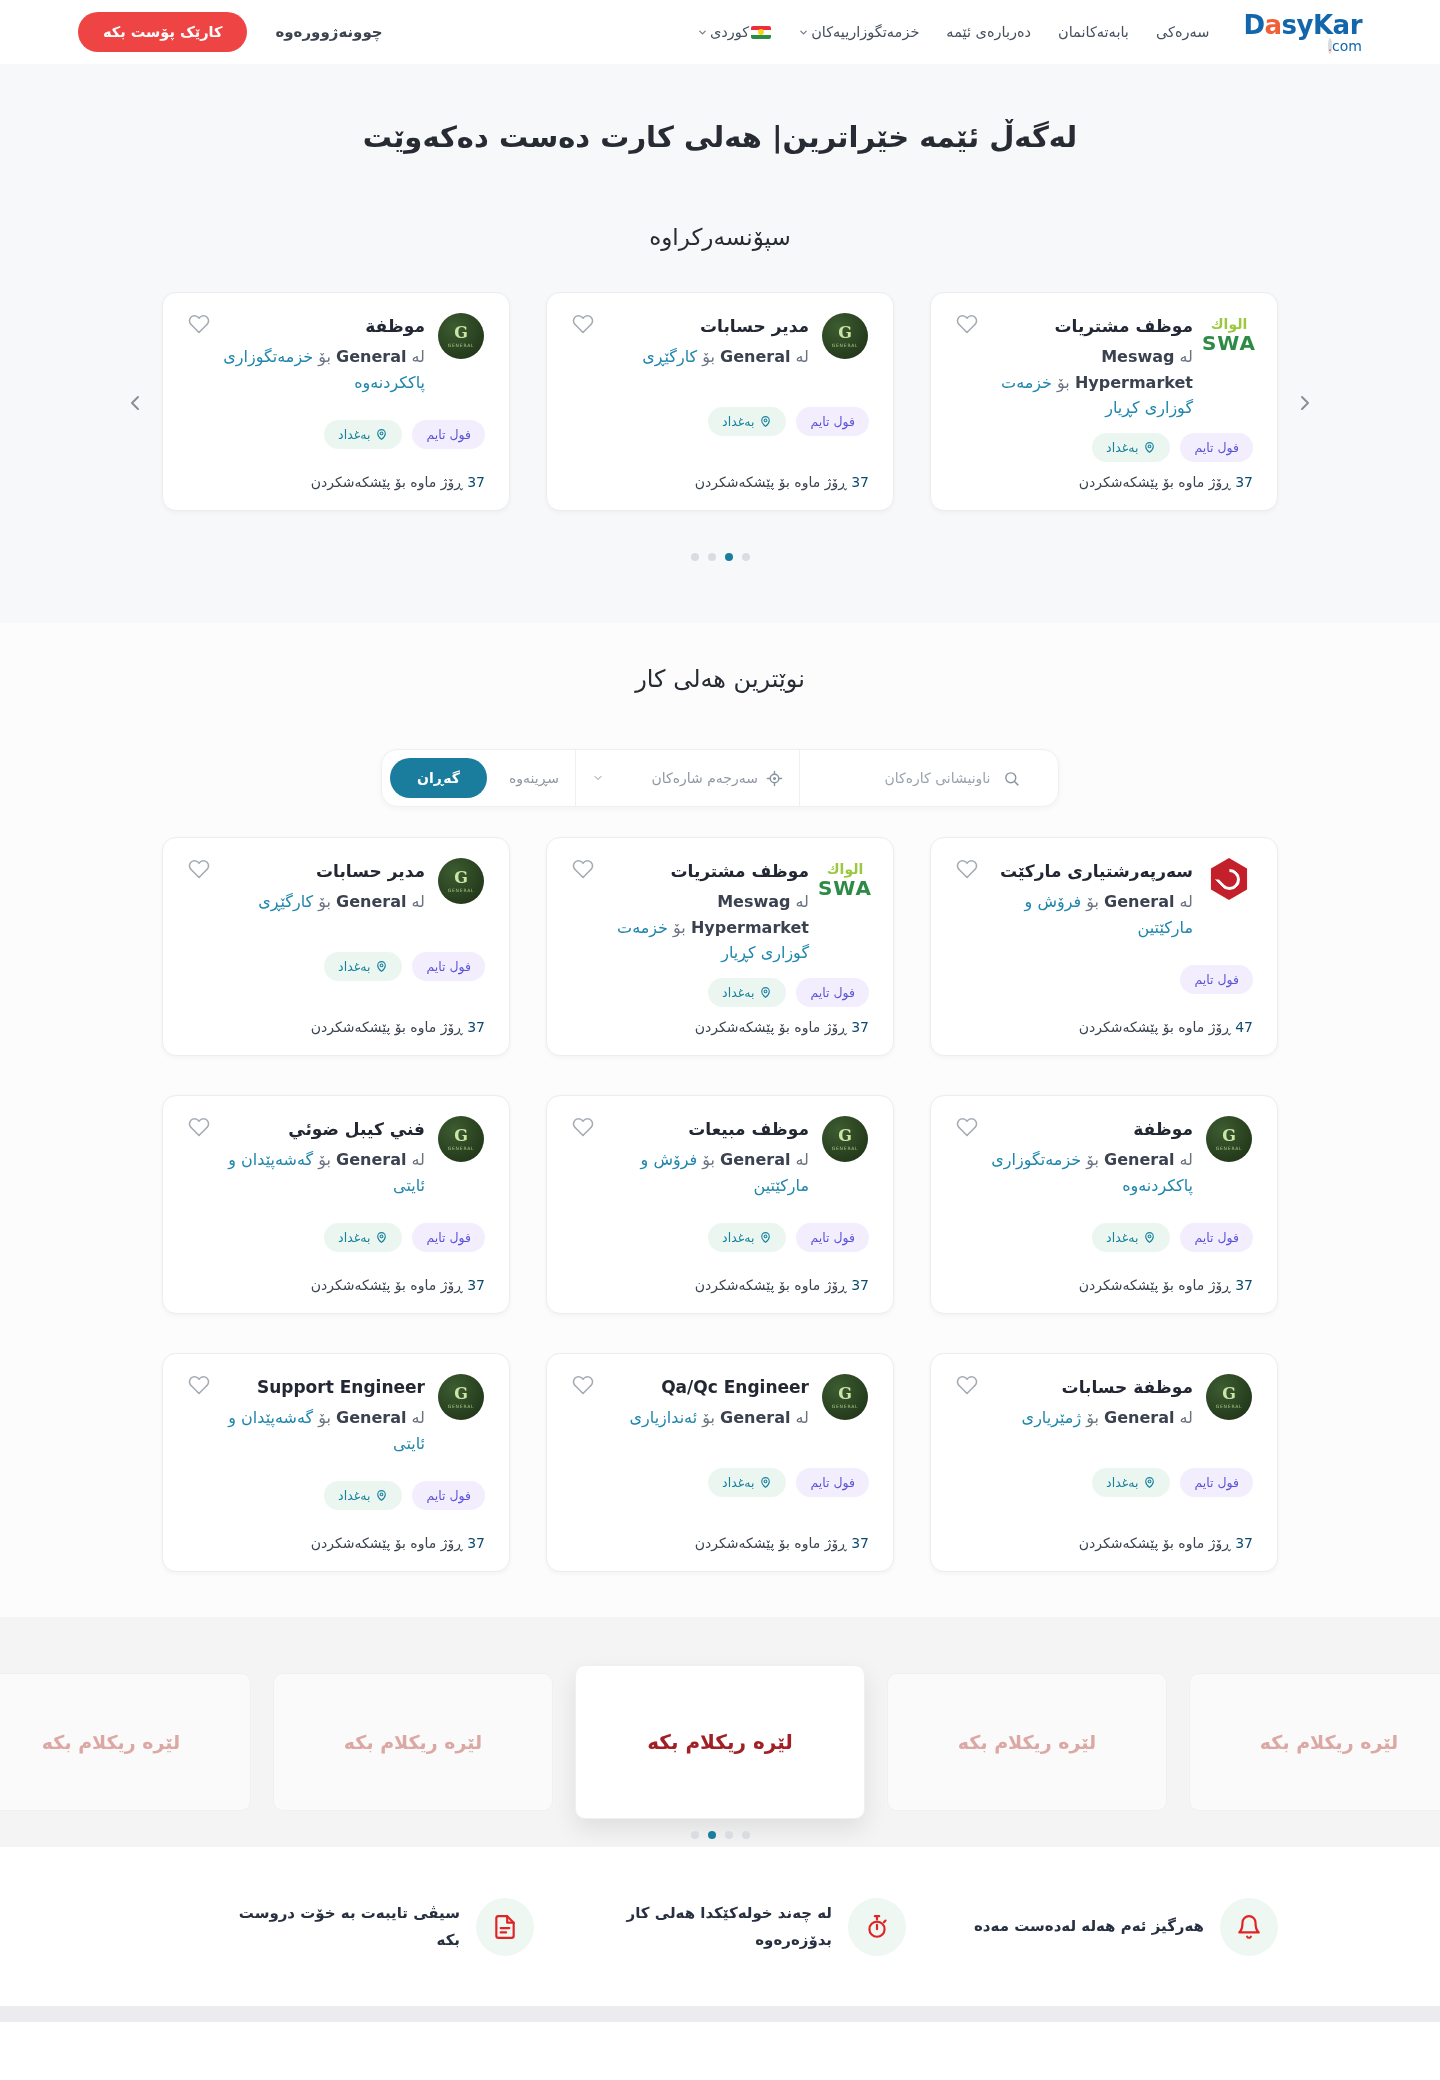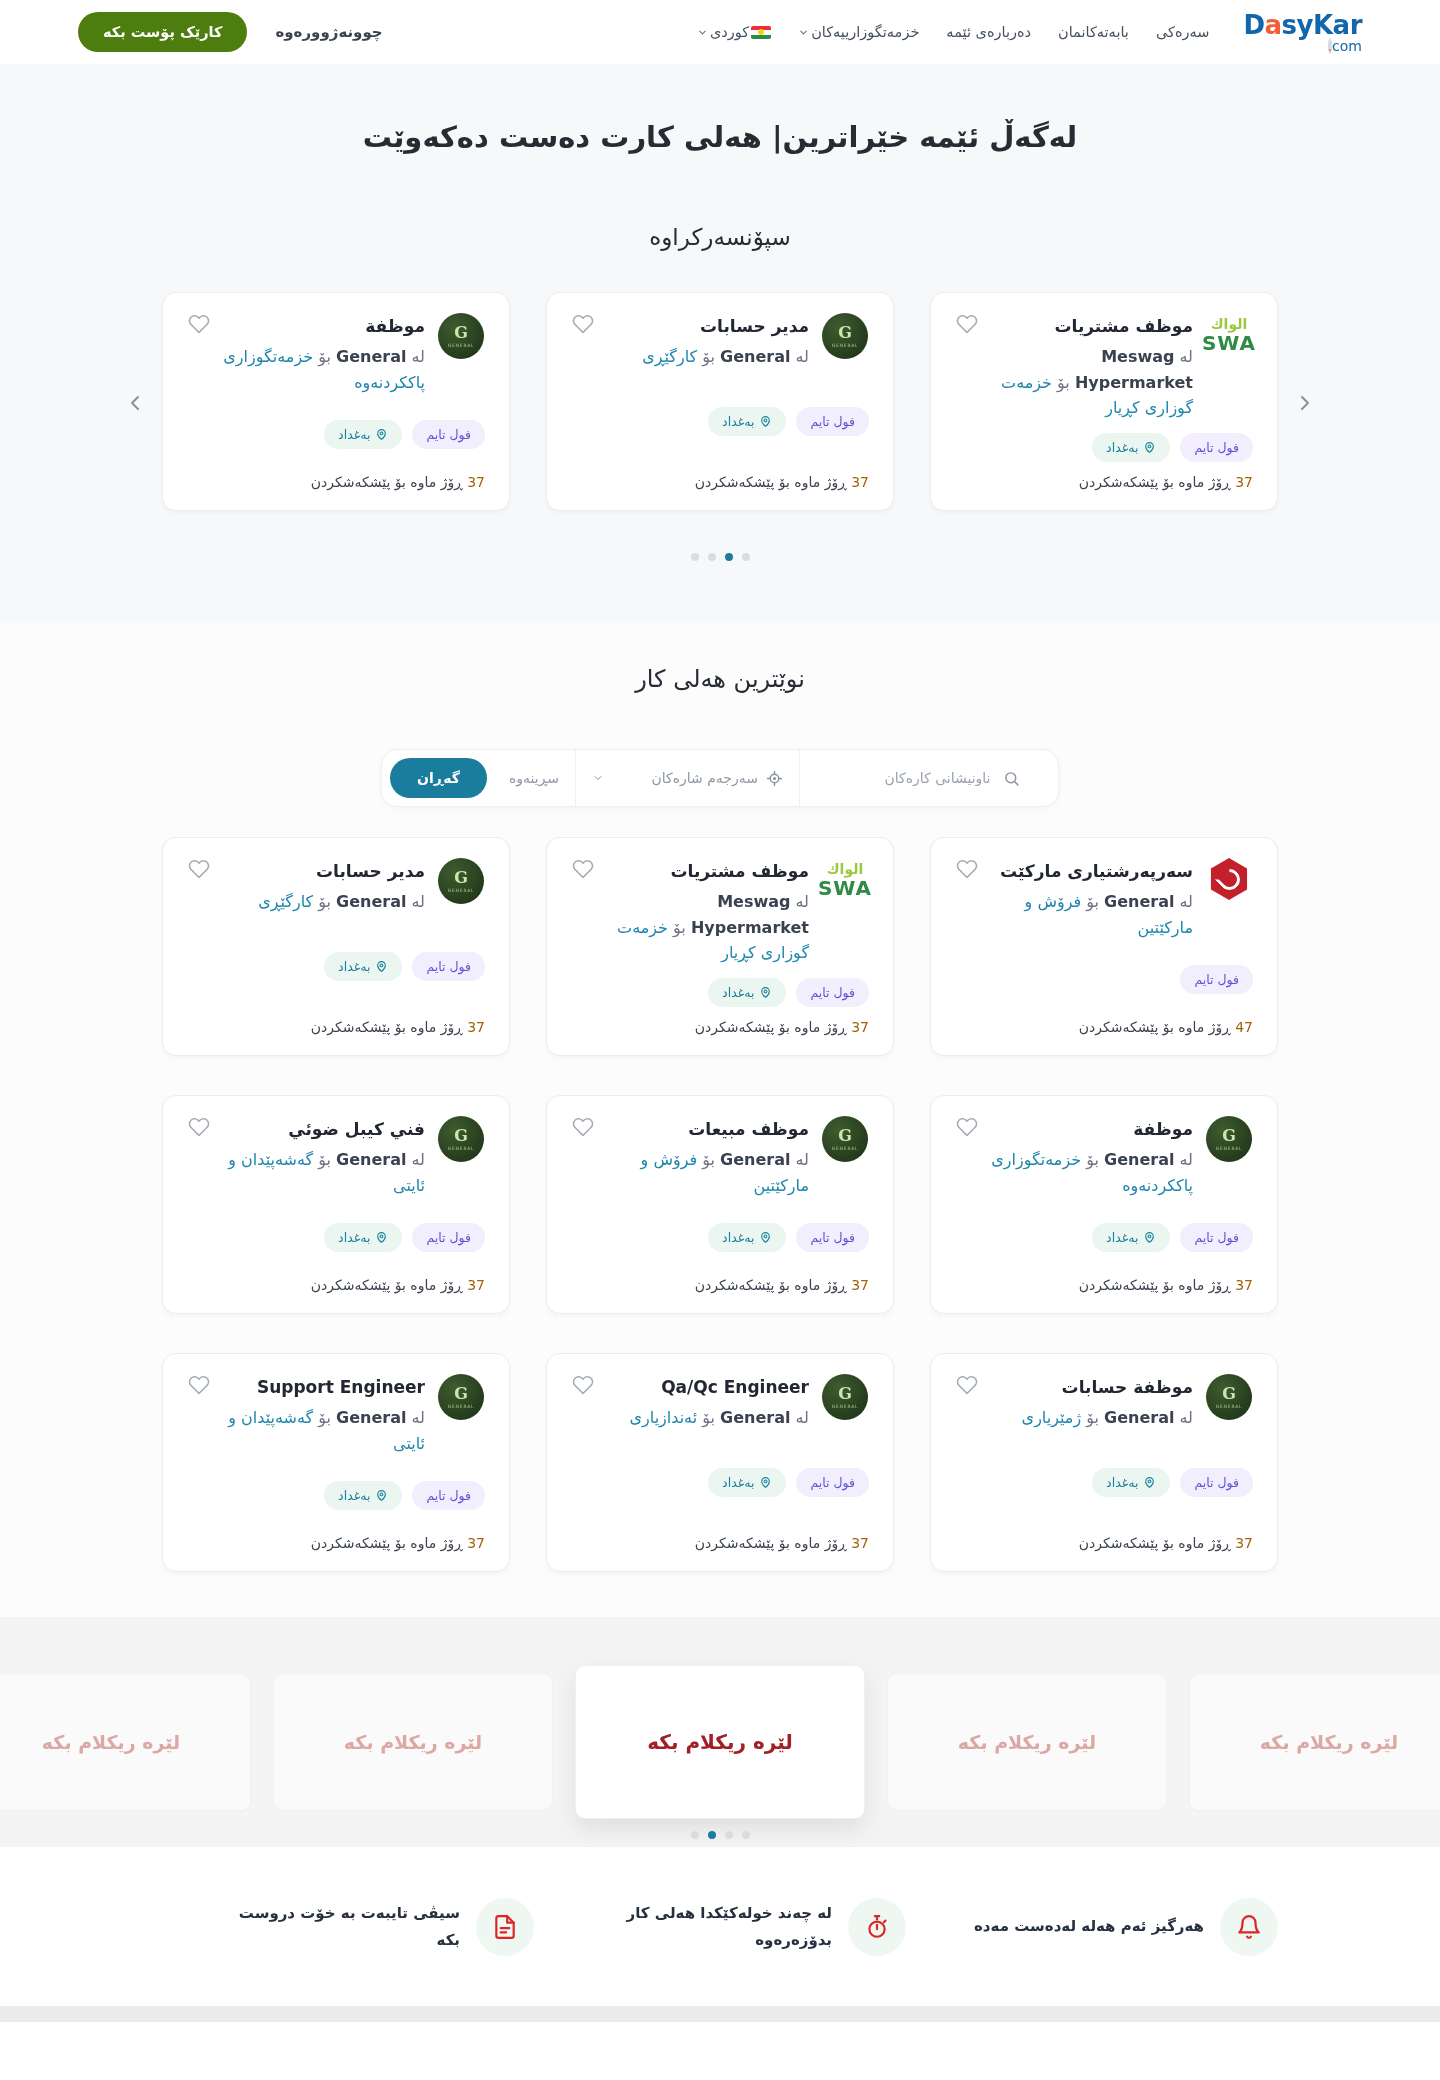--- a/index.html
+++ b/index.html
@@ -16,21 +16,21 @@
   .logo .l2{font-size:14px;font-weight:normal;color:#1266ab;margin-top:1px;text-align:right;}
   .logo .l2 .dot{color:#f15f36;}
   .nav-links{display:flex;align-items:center;gap:27px;}
   .nav-link{display:flex;align-items:center;gap:2px;font-size:14.5px;color:#45505e;cursor:pointer;white-space:nowrap;}
   .nav-link svg{width:11px;height:11px;stroke:#6b7480;}
   .flag{width:20px;height:13px;border-radius:2px;position:relative;flex:none;
     background:linear-gradient(180deg,#ed2e38 0 33%,#ffffff 33% 66%,#278e43 66% 100%);}
   .flag .sun{position:absolute;left:50%;top:50%;width:6px;height:6px;margin:-3px 0 0 -3px;border-radius:50%;background:#f7d117;}
   .nav-left{margin-inline-start:auto;display:flex;align-items:center;gap:28px;}
   .login{font-size:15px;color:#3c4450;font-weight:bold;cursor:pointer;}
-  .btn-post{background:#4d7c0f;color:#fff;border:none;border-radius:999px;padding:12px 25px;font-size:14.5px;font-weight:bold;cursor:pointer;font-family:inherit;}
+  .btn-post{background:#ef4444;color:#fff;border:none;border-radius:999px;padding:12px 25px;font-size:14.5px;font-weight:bold;cursor:pointer;font-family:inherit;}
   
   .top-section{background:#f7f8f9;padding:56px 0 62px;}
   .hero-title{text-align:center;font-size:29px;font-weight:bold;color:#272b33;margin:0;}
   .section-title{text-align:center;font-weight:normal;color:#272b33;margin:0;}
   .sponsored-title{font-size:23px;margin-top:70px;margin-bottom:42px;}
   .carousel-wrap{position:relative;width:1116px;margin:0 auto;}
   .cards-row{display:flex;gap:36px;}
   .car-arrow{position:absolute;top:96px;width:30px;height:30px;display:flex;align-items:center;justify-content:center;cursor:pointer;color:#8a9097;background:none;border:none;padding:0;}
   .car-arrow svg{width:24px;height:24px;stroke:#8a9097;}
   .arrow-left{left:-42px;}
@@ -50,21 +50,21 @@
   .company-name{color:#3a4250;font-weight:600;}
   .category-link{color:#1f86ac;cursor:pointer;}
   .heart-btn{flex:none;width:24px;height:24px;background:none;border:none;padding:0;cursor:pointer;}
   .heart-btn svg{width:22px;height:22px;stroke:#a4abb3;fill:none;}
   .tags-row{display:flex;gap:10px;margin-top:auto;}
   .pill{border-radius:999px;padding:7px 14px;font-size:12.5px;display:flex;align-items:center;gap:5px;}
   .pill svg{width:13px;height:13px;stroke:#17829e;}
   .pill-fulltime{background:#f2eefd;color:#5c55d6;}
   .pill-location{background:#ecf6f1;color:#17829e;}
   .days-row{font-size:14px;color:#3c4450;text-align:right;margin-top:auto;}
-  .days-count{color:#a16207;}
+  .days-count{color:#0c4a6e;}
   
   .logo-general{width:46px;height:46px;border-radius:50%;display:flex;flex-direction:column;align-items:center;justify-content:center;
     background:radial-gradient(circle at 35% 30%,#3c5c30,#1c2e15);}
   .logo-general b{color:#cde6a8;font-size:16px;line-height:1;font-family:"DejaVu Serif",serif;}
   .logo-general i{font-style:normal;color:#a9c585;font-size:4.5px;letter-spacing:.8px;margin-top:2px;}
   .logo-swa{display:flex;flex-direction:column;align-items:center;line-height:1.1;padding-top:4px;}
   .logo-swa b{color:#9bc83d;font-size:14px;font-weight:bold;}
   .logo-swa i{color:#2e8b45;font-size:20px;font-weight:bold;font-style:normal;letter-spacing:1px;}
   .logo-redhex{width:42px;height:42px;background:#c4202c;display:flex;align-items:center;justify-content:center;
     clip-path:polygon(50% 0,93% 25%,93% 75%,50% 100%,7% 75%,7% 25%);}

